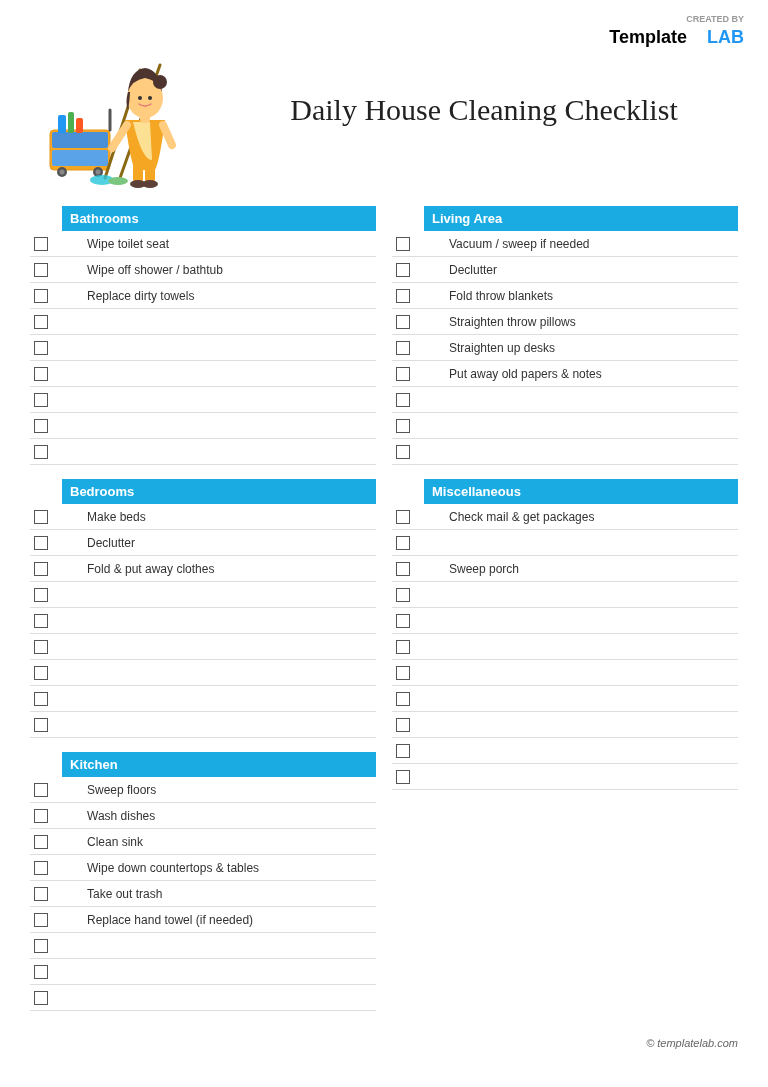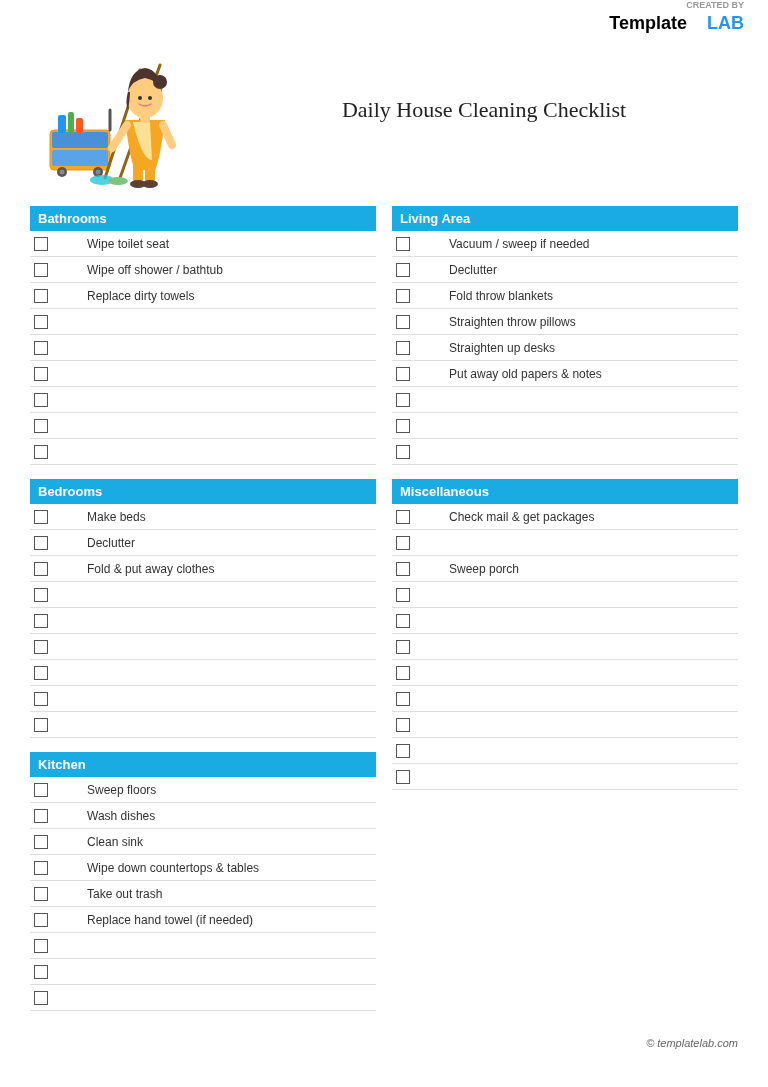--- a/index.html
+++ b/index.html
@@ -6,21 +6,21 @@
     body {
       font-family: Arial, sans-serif;
       background: #fff;
       width: 768px;
       min-height: 1087px;
       padding: 20px 30px 30px 30px;
       position: relative;
     }
     .logo {
       position: absolute;
-      top: 0;
+      top: 14px;
       right: 24px;
       font-size: 11px;
       color: #333;
       text-align: right;
       line-height: 1.3;
     }
     .logo span {
       font-weight: bold;
       font-size: 18px;
     }
@@ -40,21 +40,21 @@
       flex-shrink: 0;
       position: relative;
     }
     
     .title-area {
       flex: 1;
       text-align: center;
       padding-left: 20px;
     }
     .page-title {
-      font-size: 22px;
+      font-size: 30px;
       font-weight: normal;
       color: #222;
       font-family: Georgia, serif;
     }
 
     .checklist-grid {
       display: grid;
       grid-template-columns: 1fr 1fr;
       gap: 0 16px;
     }
@@ -63,20 +63,21 @@
       margin-bottom: 14px;
     }
 
     .section-header {
       background: #1AABE3;
       color: #fff;
       font-weight: bold;
       font-size: 13px;
       padding: 5px 8px;
       margin-bottom: 0;
+      margin-left: 32px;
     }
 
     .checklist-row {
       display: flex;
       align-items: center;
       border-bottom: 1px solid #ddd;
       min-height: 26px;
       padding: 2px 4px;
       background: #fff;
       gap: 31px;

